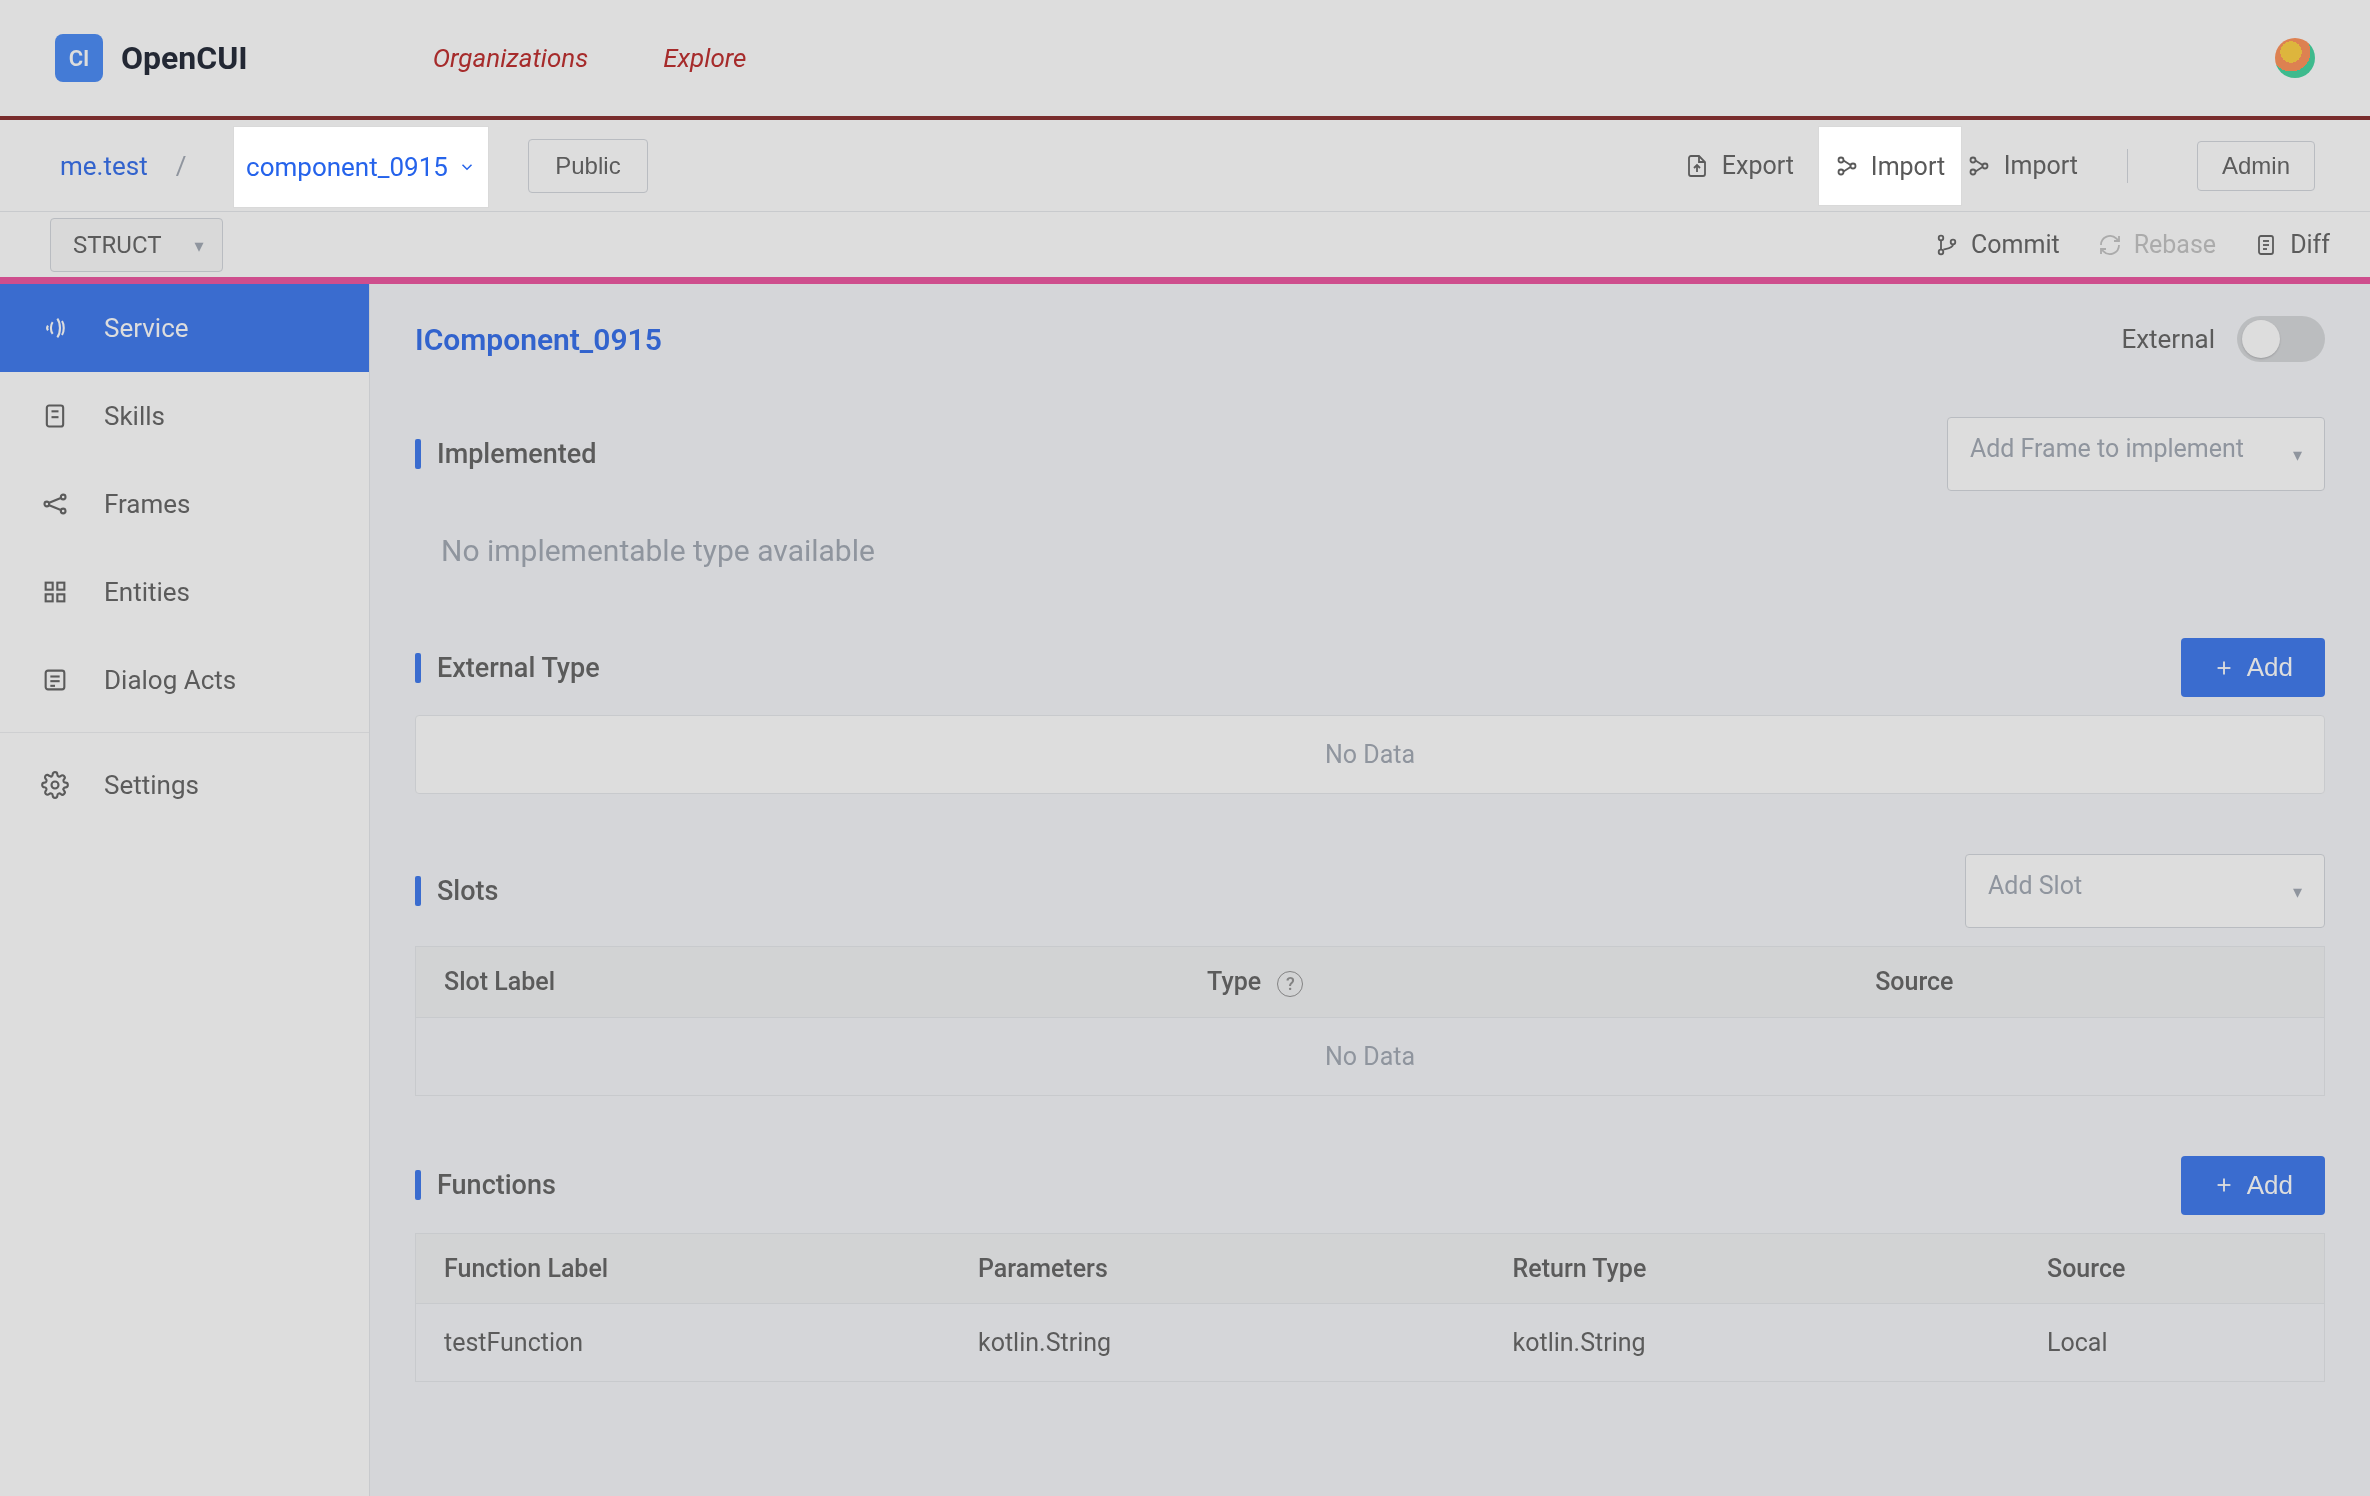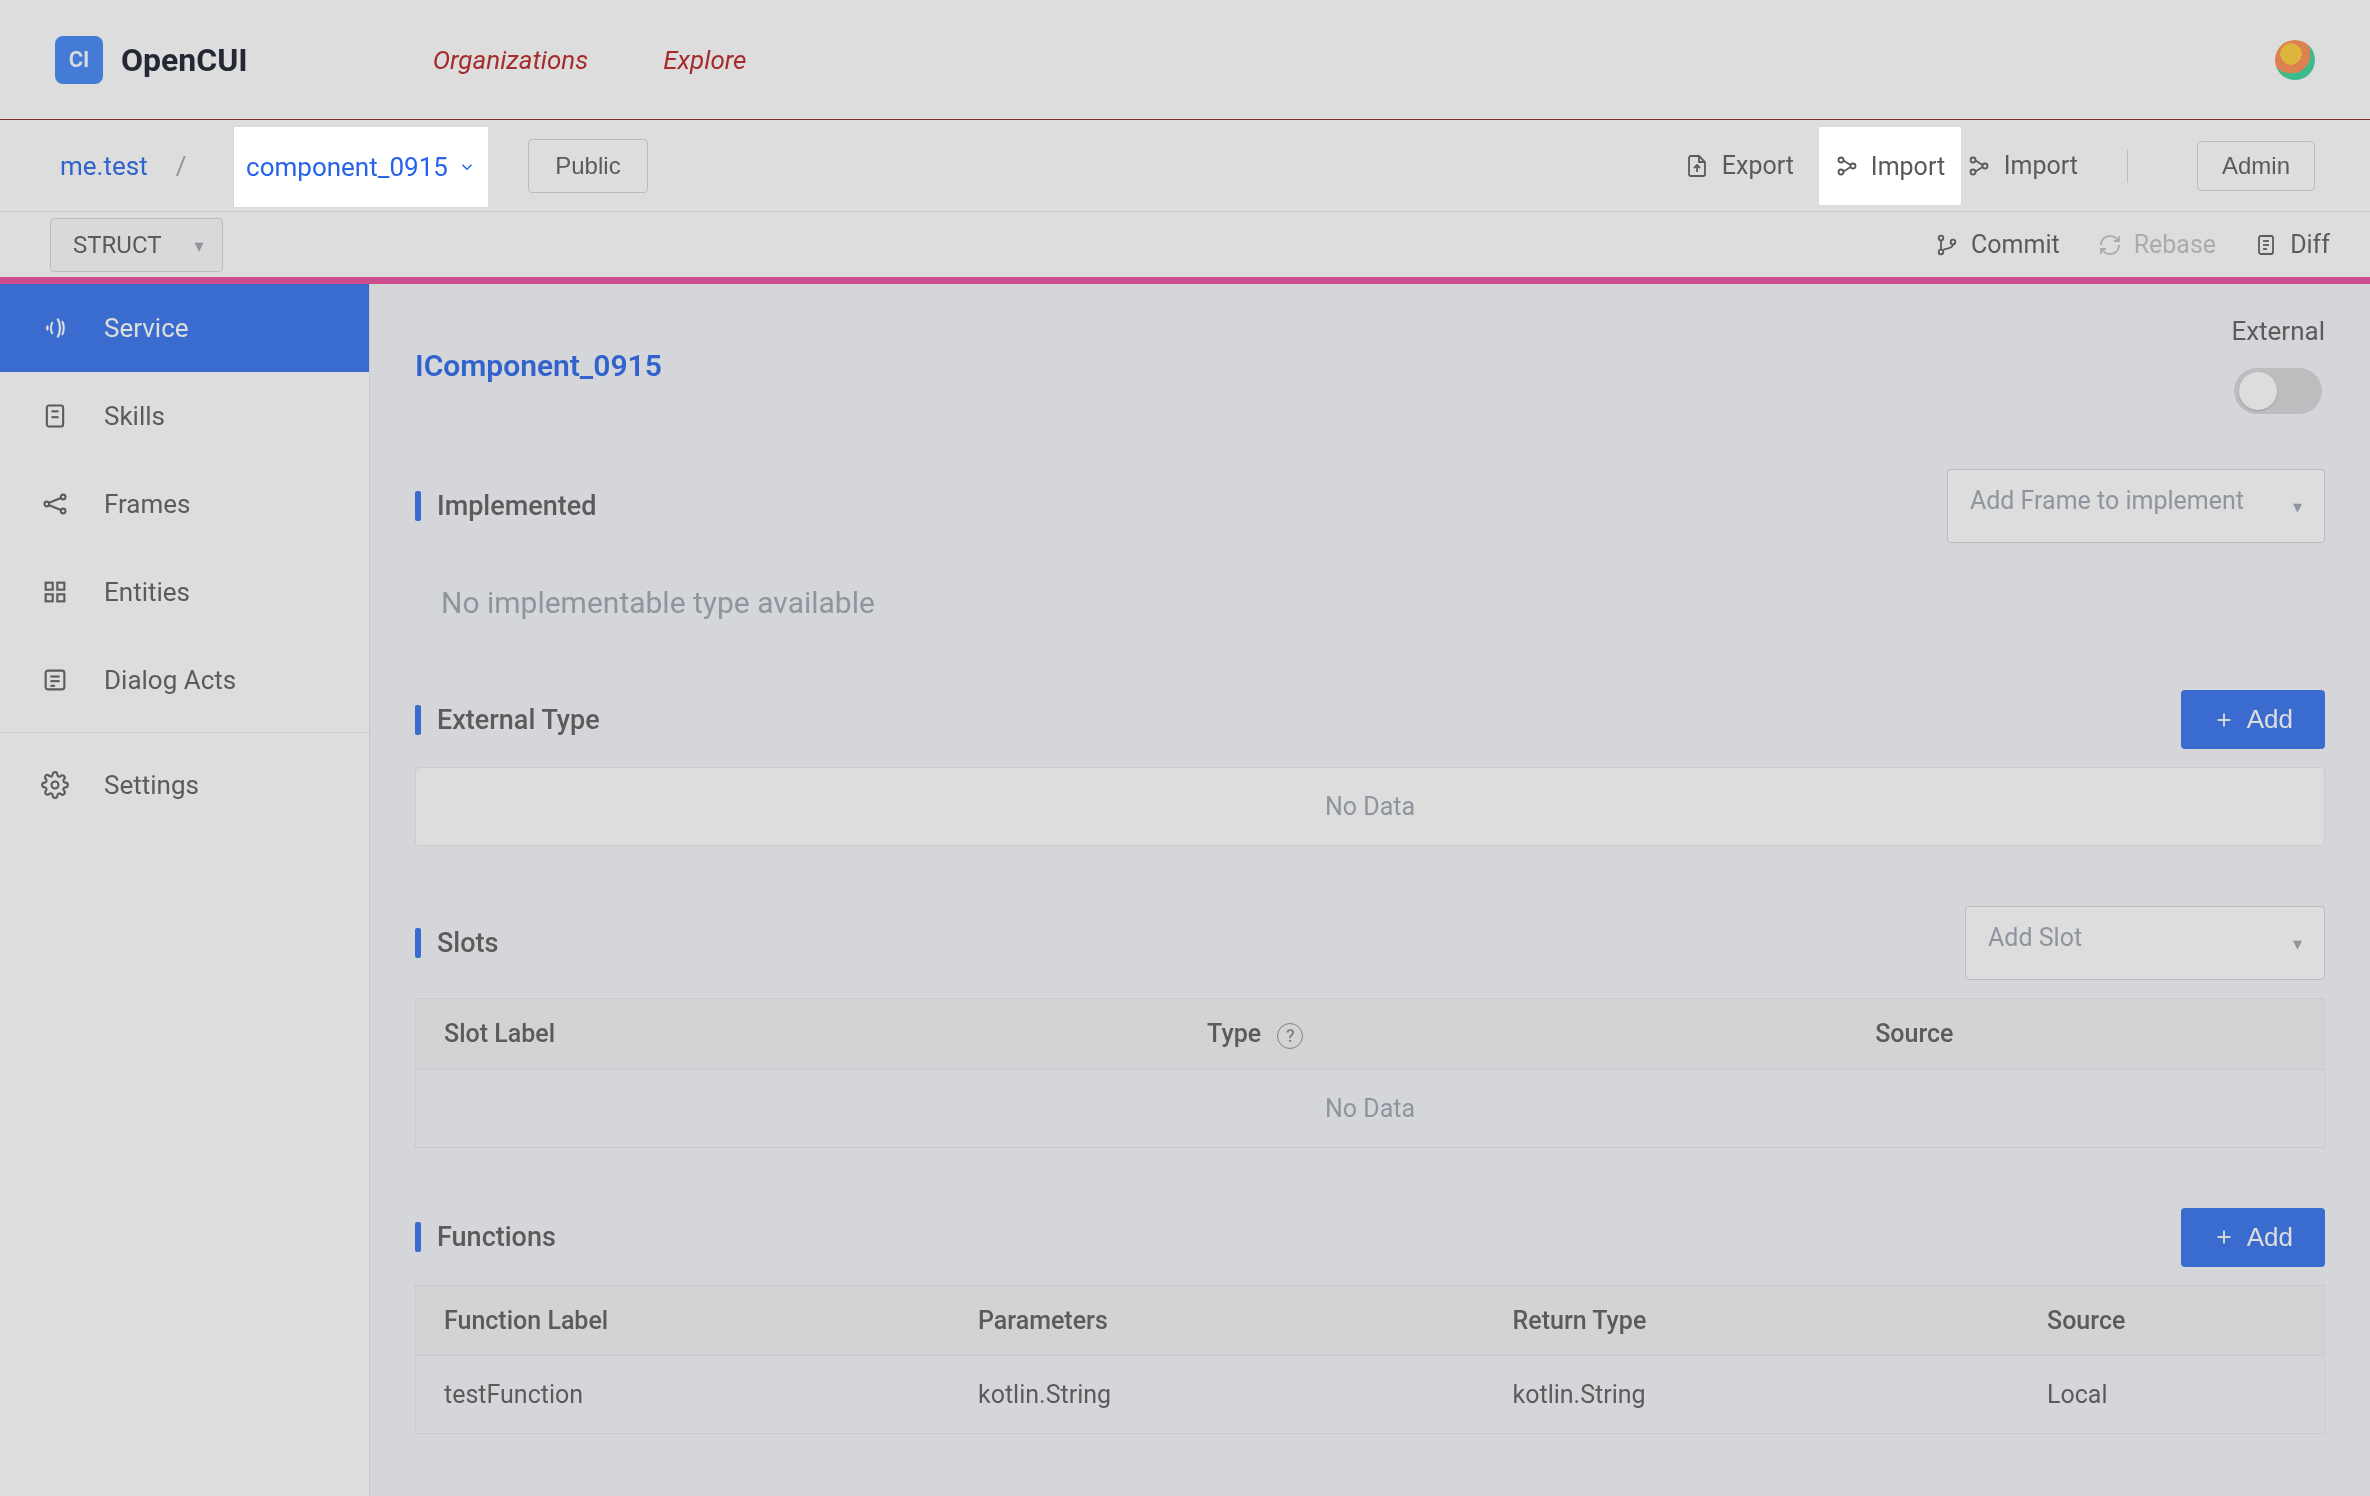--- a/index.html
+++ b/index.html
@@ -29,21 +29,21 @@
     box-shadow: 0 0 0 1px rgba(0,0,0,0.02);
   }
 
   
   .topbar {
     height: 120px;
     display: flex;
     align-items: center;
     padding: 0 55px;
     background: #fff;
-    border-bottom: 1px solid #7f1d1d;
+    border-bottom: 4px solid #7f1d1d;
   }
   .logo-box {
     width: 48px; height: 48px;
     background: #3b82f6;
     border-radius: 8px;
     display: flex; align-items: center; justify-content: center;
     color: #fff; font-weight: 600; font-size: 22px;
   }
   .logo-text { font-size: 32px; font-weight: 700; color: #111827; margin-left: 18px; }
   .top-nav { margin-left: 185px; display: flex; gap: 75px; }
@@ -138,21 +138,21 @@
   .content {
     flex: 1;
     padding: 32px 45px 60px 45px;
     overflow: auto;
   }
   .content-header {
     display: flex; align-items: center; justify-content: space-between;
     margin-bottom: 55px;
   }
   .comp-title { font-size: 30px; font-weight: 600; color: #2563eb; }
-  .ext-wrap { display: flex; align-items: center; gap: 22px; flex-direction: column; }
+  .ext-wrap { display: flex; align-items: center; gap: 22px; }
   .ext-label { font-size: 26px; color: #595959; }
   .toggle {
     width: 88px; height: 46px; border-radius: 46px; background: #d4d6d9; position: relative;
   }
   .toggle .knob {
     position: absolute; top: 4px; left: 5px; width: 38px; height: 38px;
     border-radius: 50%; background: #fff; box-shadow: 0 1px 2px rgba(0,0,0,.2);
   }
 
   .sect { margin-bottom: 60px; }

